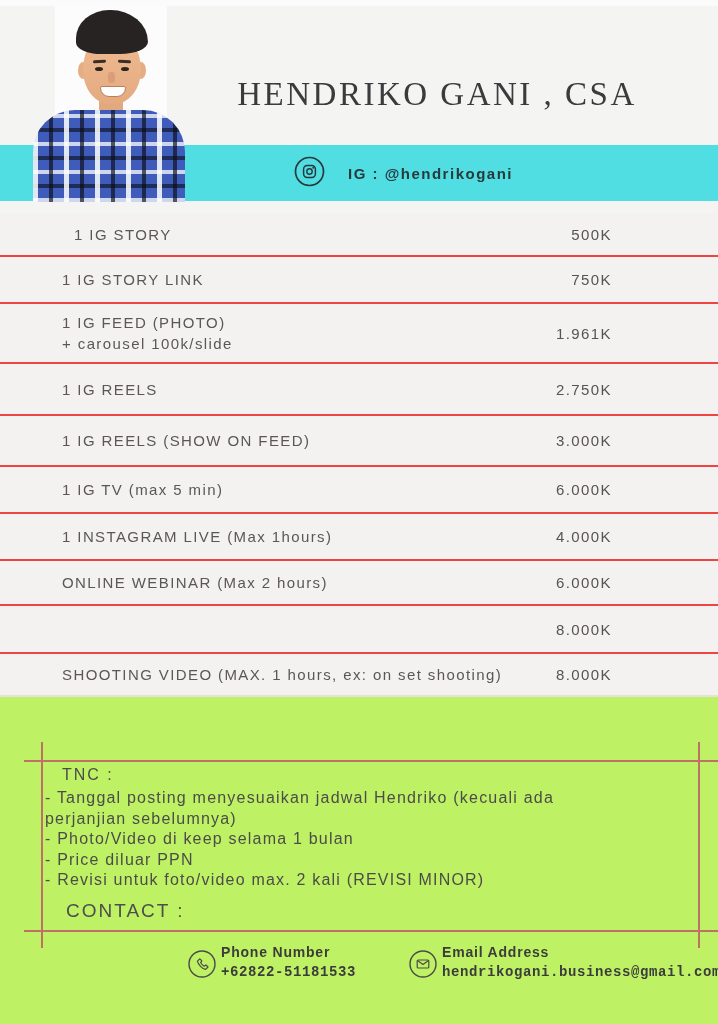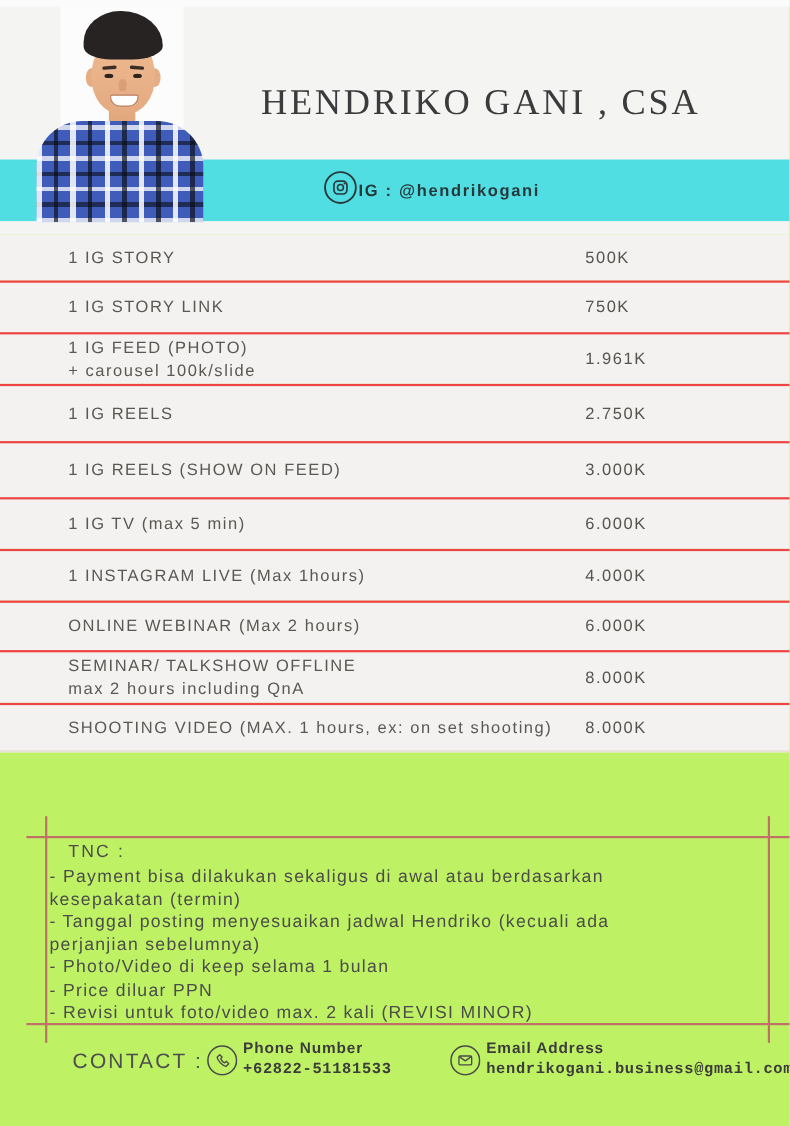--- a/index.html
+++ b/index.html
@@ -10,21 +10,21 @@
   }
   
   .header-bg { position:absolute; top:0; left:0; right:0; height:213px; background:#f4f4f3; }
   .top-strip { position:absolute; top:0; left:0; right:0; height:6px; background:#fbfbfb; }
   .title {
     position:absolute; top:76px; left:182px; width:510px; text-align:center;
     font-family:"Liberation Serif", serif; font-size:33px; letter-spacing:2.5px;
     color:#3b3b3d; white-space:nowrap;
   }
   .banner { position:absolute; top:145px; left:0; right:0; height:56px; background:#50dee2; }
-  .ig-row { position:absolute; top:154px; left:294px; height:38px; display:flex; align-items:center; gap:1px; }
+  .ig-row { position:absolute; top:154px; left:294px; height:38px; display:flex; align-items:center; gap:23px; }
   .ig-text { font-size:15px; font-weight:700; letter-spacing:1.5px; color:#28393c; white-space:nowrap; }
 
   
   .photo { position:absolute; left:33px; top:4px; width:152px; height:198px; z-index:5; }
   .photo .backdrop { position:absolute; left:22px; top:2px; width:112px; height:141px; background:#fcfcfc; }
   .photo .shirt {
     position:absolute; left:0; top:106px; width:152px; height:92px;
     border-radius:42px 42px 0 0;
     background-color:#3f5cbb;
     background-image:
@@ -49,41 +49,41 @@
   .photo .eye.l { left:62px; } .photo .eye.r { left:88px; }
   .photo .nose { position:absolute; left:75px; top:68px; width:7px; height:11px; background:rgba(197,130,92,0.4); border-radius:40%; }
   .photo .smile { position:absolute; left:67px; top:82px; width:24px; height:9px; background:#ffffff; border:1px solid #b9805f; border-radius:3px 3px 14px 14px; }
 
   
   .pricelist { position:absolute; top:213px; left:0; right:0; }
   .prow {
     position:relative; display:flex; align-items:center;
     background:#f3f2f0; box-sizing:border-box; border-top:2px solid #ef4444;
   }
-  .prow:first-child { border-top:none; }
+  .prow:first-child { border-top:none;padding-left:12px; }
   .prow:nth-child(1){height:42px} .prow:nth-child(2){height:47px}
-  .prow:nth-child(3){height:47px} .prow:nth-child(4){height:52px}
+  .prow:nth-child(3){height:60px} .prow:nth-child(4){height:52px}
   .prow:nth-child(5){height:51px} .prow:nth-child(6){height:47px}
   .prow:nth-child(7){height:47px} .prow:nth-child(8){height:45px}
   .prow:nth-child(9){height:48px} .prow:nth-child(10){height:45px; border-bottom:2px solid #e7e2d6;}
   .prow .lbl { margin-left:62px; width:455px; font-size:15px; letter-spacing:1.4px; line-height:21px; color:#5b5854; }
   .prow .sub:empty { display:none; }
   .prow .sub { display:block; }
-  .prow .price { position:absolute; left:532px; width:80px; text-align:left; font-size:15px; letter-spacing:1.4px; color:#57544f; }
+  .prow .price { position:absolute; left:532px; width:80px; text-align:right; font-size:15px; letter-spacing:1.4px; color:#57544f; }
 
   
   .tnc-hline { position:absolute; left:24px; right:0; height:2px; background:#bf7168; }
   .tnc-hline.top { top:760px; } .tnc-hline.bot { top:930px; }
   .tnc-vline { position:absolute; top:742px; width:2px; height:206px; background:#bf7168; }
   .tnc-vline.left { left:41px; } .tnc-vline.right { left:698px; }
   .tnc-heading { position:absolute; left:62px; top:766px; font-size:16px; letter-spacing:2px; color:#4c4c4a; }
   .tnc-items { position:absolute; left:45px; top:788px; width:566px; font-size:16px; letter-spacing:1.2px; line-height:20.5px; color:#4c4c4a; }
 
   
-  .contact-heading { position:absolute; left:66px; top:955px; font-size:19px; letter-spacing:2px; color:#4e4e4e; white-space:nowrap; }
+  .contact-heading { position:absolute; left:66px; top:900px; font-size:19px; letter-spacing:2px; color:#4e4e4e; white-space:nowrap; }
   .cicon { position:absolute; top:950px; width:28px; height:28px; }
   .cicon.phone { left:188px; } .cicon.mail { left:409px; }
   .cgroup { position:absolute; top:944px; display:flex; flex-direction:column; gap:4px; }
   .cgroup.phone { left:221px; } .cgroup.mail { left:442px; }
   .clabel { font-size:14px; font-weight:700; letter-spacing:0.8px; color:#3c3c3c; }
   .cvalue { font-size:14px; font-weight:700; letter-spacing:0.6px; color:#3c3c3c; white-space:nowrap;font-family:Liberation Mono, monospace; }
 </style>
 </head>
 <body>
 
@@ -149,36 +149,34 @@
     </div>
     <div class="prow">
       <div class="lbl"><span>1 INSTAGRAM LIVE (Max 1hours)</span></div>
       <div class="price">4.000K</div>
     </div>
     <div class="prow">
       <div class="lbl"><span>ONLINE WEBINAR (Max 2 hours)</span></div>
       <div class="price">6.000K</div>
     </div>
     <div class="prow">
-      <div class="lbl"><span>SEMINAR/ TALKSHOW OFFLINE</span><span class="sub">max 2 hours including QnA</span></div>
       <div class="price">8.000K</div>
     </div>
     <div class="prow">
       <div class="lbl"><span>SHOOTING VIDEO (MAX. 1 hours, ex: on set shooting)</span></div>
       <div class="price">8.000K</div>
     </div>
   </div>
 
   <div class="tnc-hline top"></div>
   <div class="tnc-hline bot"></div>
   <div class="tnc-vline left"></div>
   <div class="tnc-vline right"></div>
   <div class="tnc-heading">TNC :</div>
   <div class="tnc-items">
-    <div>- Payment bisa dilakukan sekaligus di awal atau berdasarkan kesepakatan (termin)</div>
     <div>- Tanggal posting menyesuaikan jadwal Hendriko (kecuali ada perjanjian sebelumnya)</div>
     <div>- Photo/Video di keep selama 1 bulan</div>
     <div>- Price diluar PPN</div>
     <div>- Revisi untuk foto/video max. 2 kali (REVISI MINOR)</div>
   </div>
 
   <div class="contact-heading">CONTACT :</div>
 
   <div class="cicon phone">
     <svg width="28" height="28" viewBox="0 0 28 28" fill="none">

